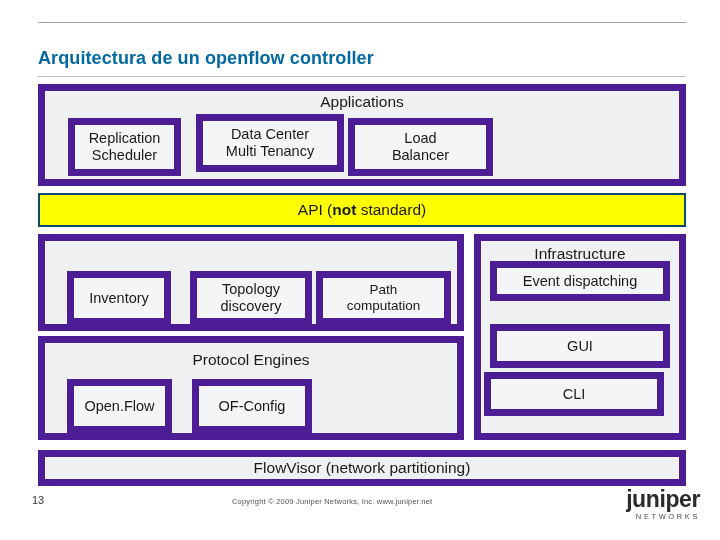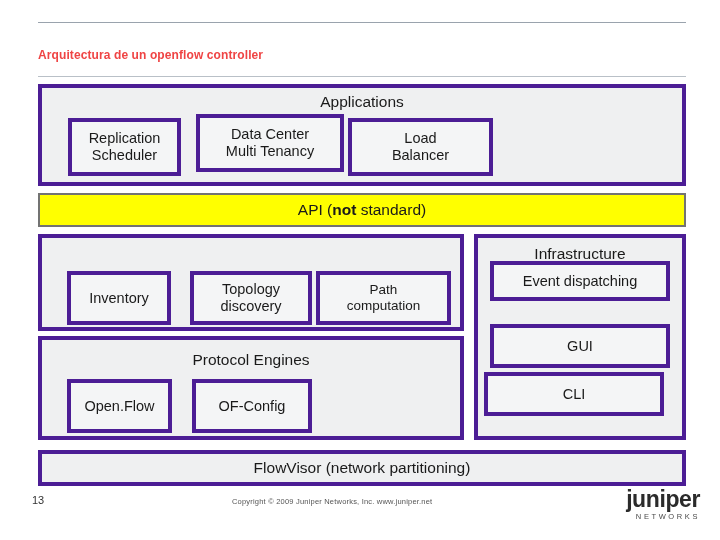--- a/index.html
+++ b/index.html
@@ -25,40 +25,40 @@
     top: 22px;
     width: 648px;
     height: 0;
     border-top: 1px solid #9aa3ad;
   }
   .slide-title {
     position: absolute;
     left: 38px;
     top: 48px;
     width: 660px;
-    font-size: 12px;
+    font-size: 18px;
     font-weight: bold;
-    color: #ef4444;
+    color: #0369a1;
     letter-spacing: 0.1px;
   }
   .title-rule {
     position: absolute;
     left: 38px;
     top: 76px;
     width: 648px;
     height: 0;
     border-top: 1px solid #b9c0c7;
   }
 
   
   .blk {
     position: absolute;
     box-sizing: border-box;
     background: #eff0f1;
-    border: 4px solid #4c1d95;
+    border: 7px solid #4c1d95;
     display: flex;
     align-items: center;
     justify-content: center;
     text-align: center;
     line-height: 1.15;
   }
   .label-only {
     position: absolute;
     display: flex;
     align-items: center;
@@ -79,21 +79,21 @@
     font-size: 14.5px;
     background: #f4f5f6;
   }
   #app-replication { left: 68px; top: 118px; width: 113px; height: 58px; }
   #app-datacenter  { left: 196px; top: 114px; width: 148px; height: 58px; }
   #app-loadbalancer{ left: 348px; top: 118px; width: 145px; height: 58px; }
 
   
   #api-bar {
     left: 38px; top: 193px; width: 648px; height: 34px;
-    background: #ffff00; border: 2px solid #737373;
+    background: #ffff00; border: 2px solid #0c4a6e;
     font-size: 15.5px;
   }
   #api-bar b { font-weight: bold; }
 
   
   #basic-services-panel {
     left: 38px; top: 234px; width: 426px; height: 97px;
     display: block;
   }
   #basic-services-caption {

